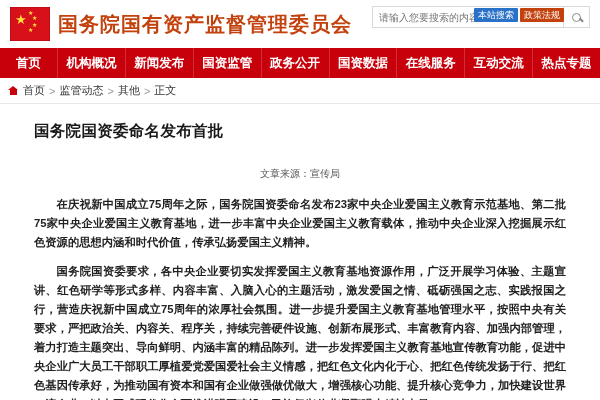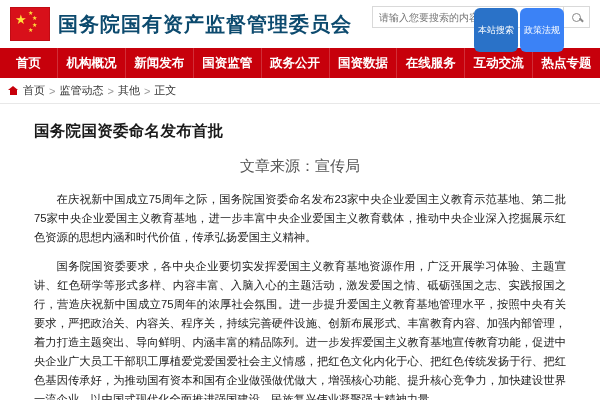--- a/index.html
+++ b/index.html
@@ -56,21 +56,21 @@
   .emblem .s2 { left: 24px; top: 13px; }
   .emblem .s3 { left: 24px; top: 20px; }
   .emblem .s4 { left: 20px; top: 25px; }
 
   .titles {
     display: flex;
     flex-direction: column;
     justify-content: center;
   }
   .title-cn {
-    color: #0c4a6e;
+    color: #c2410c;
     font-size: 20px;
     font-weight: bold;
     letter-spacing: 1px;
     line-height: 24px;
     white-space: nowrap;
   }
   .title-en {
     color: #6b6b6b;
     font-size: 7.5px;
     line-height: 11px;
@@ -131,27 +131,27 @@
   .search-tabs {
     position: absolute;
     right: 36px; top: 8px;
     display: flex;
     gap: 2px;
     font-size: 9px;
   }
   .search-tab {
     background: #2a72c8;
     color: #fff;
-    padding: 16px 4px;
-    border-radius: 6px;
+    padding: 1px 4px;
+    border-radius: 1px;
     line-height: 12px;
     white-space: nowrap;
     text-align: center;
   }
-  .search-tab.alt { background: #3b82f6; }
+  .search-tab.alt { background: #c2410c; }
 
   
   .navbar {
     height: 30px;
     background: #c7000b;
     display: flex;
     align-items: stretch;
     color: #fff;
   }
   .nav-item {
@@ -210,38 +210,39 @@
   }
   .art-title {
     text-align: left;
     color: #1a1a1a;
     font-size: 15.5px;
     font-weight: bold;
     line-height: 26px;
     letter-spacing: .3px;
   }
   .art-meta {
-    margin-top: 13px;
+    margin-top: 23px;
     display: flex;
     justify-content: center;
     gap: 12px;
-    font-size: 15px;
+    font-size: 10px;
     color: #555;
   }
   .art-meta .label { color: #555; }
   .art-body {
     margin-top: 14px;
   }
   .art-body p {
     margin: 0 0 10px 0;
     font-size: 11.3px;
     line-height: 19px;
     color: #222;
     text-align: justify;
     text-indent: 2em;
+    font-weight: bold;
   }
 </style>
 </head>
 <body>
 
 <div id="page">
 
   <div class="banner">
     <div class="emblem">
       <div class="flag"></div>

